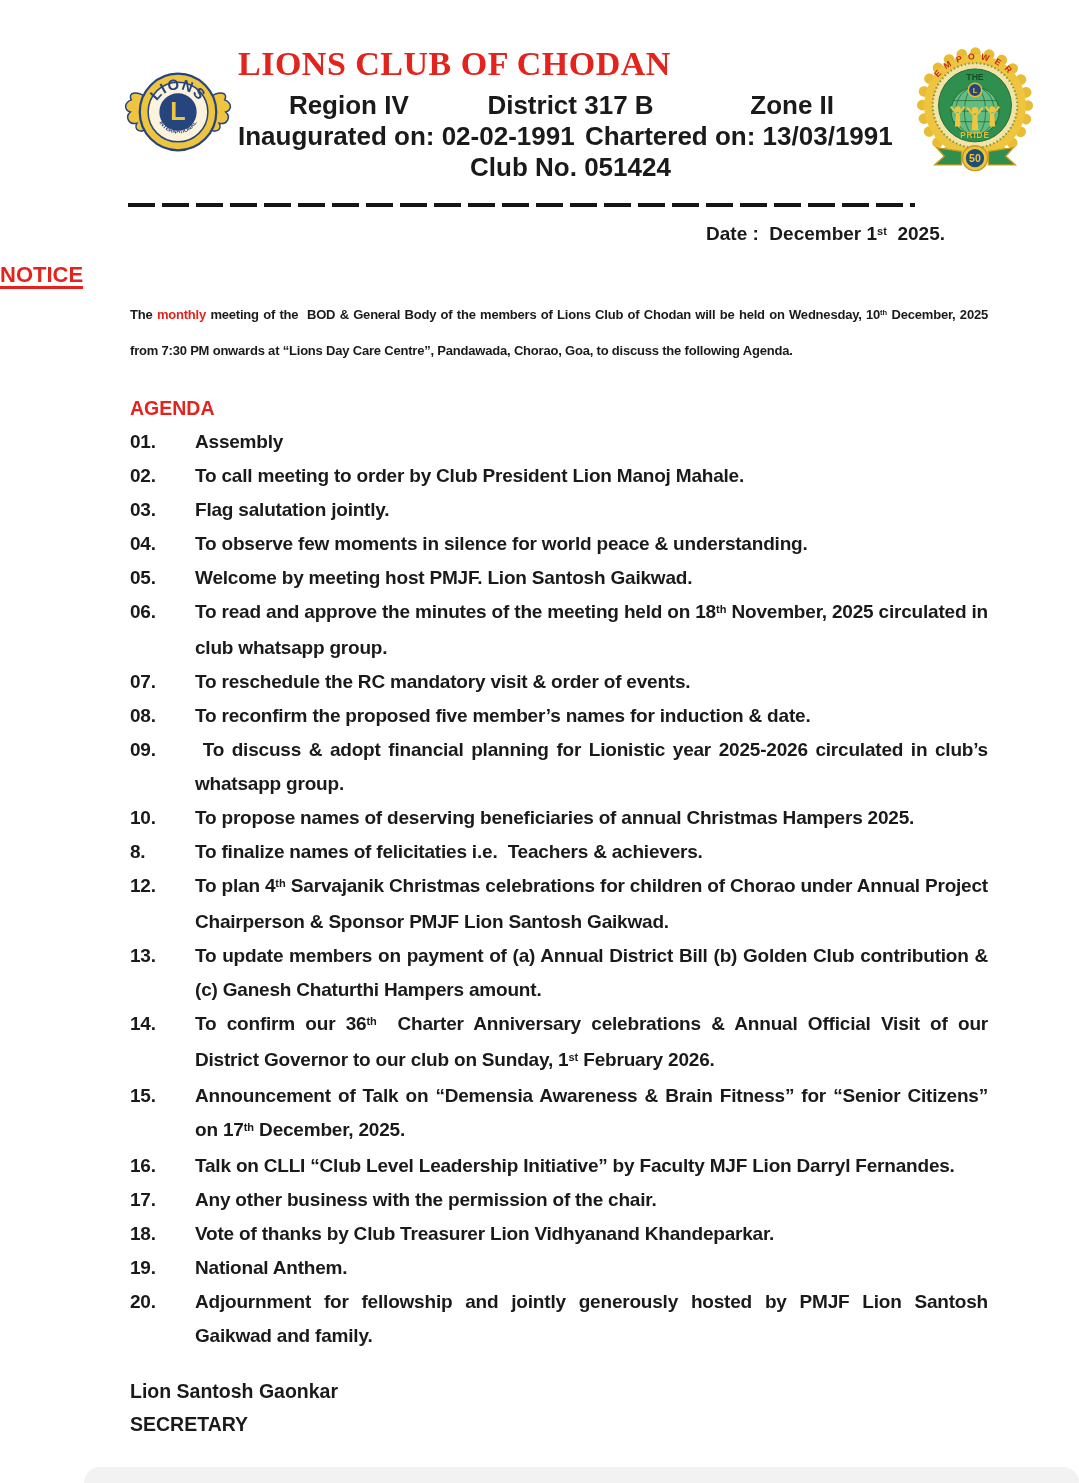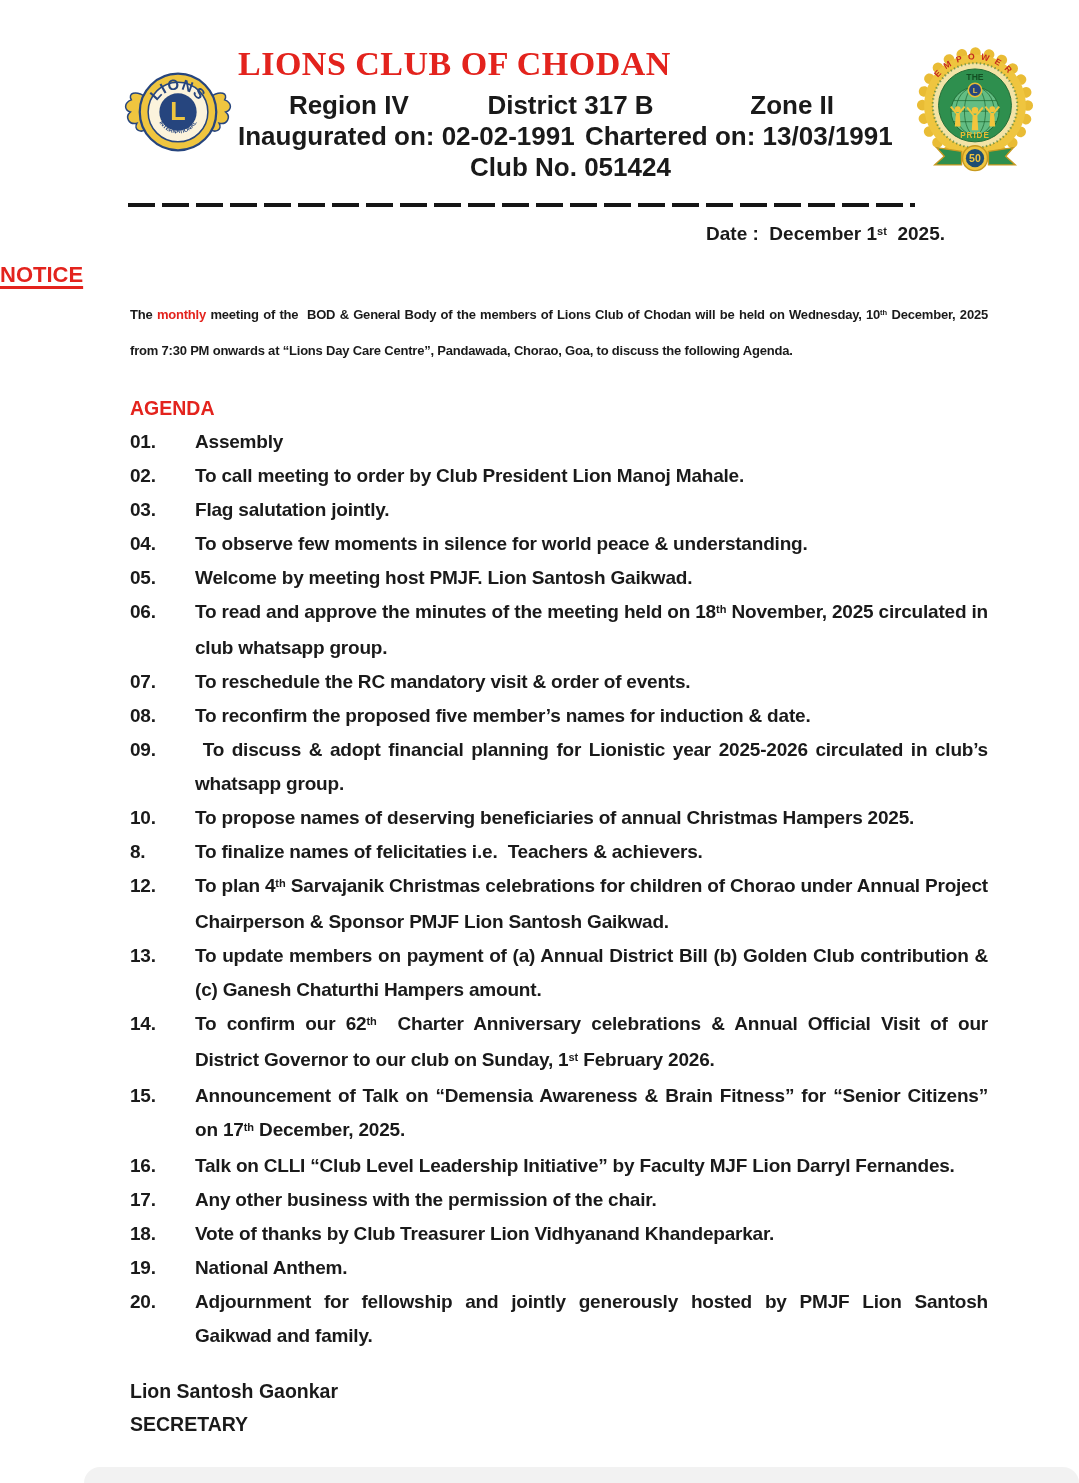--- a/index.html
+++ b/index.html
@@ -256,21 +256,21 @@
       <div class="agenda-row">
         <span class="agenda-num">12.</span>
         <div class="agenda-text"><span>To plan 4</span><span class="sup">th</span><span> Sarvajanik Christmas celebrations for children of Chorao under Annual Project Chairperson &amp; Sponsor PMJF Lion Santosh Gaikwad.</span></div>
       </div>
       <div class="agenda-row">
         <span class="agenda-num">13.</span>
         <div class="agenda-text"><span>To update members on payment of (a) Annual District Bill (b) Golden Club contribution &amp; (c) Ganesh Chaturthi Hampers amount.</span></div>
       </div>
       <div class="agenda-row">
         <span class="agenda-num">14.</span>
-        <div class="agenda-text"><span>To confirm our 62</span><span class="sup">th</span><span>  Charter Anniversary celebrations &amp; Annual Official Visit of our District Governor to our club on Sunday, 1</span><span class="sup">st</span><span> February 2026.</span></div>
+        <div class="agenda-text"><span>To confirm our 36</span><span class="sup">th</span><span>  Charter Anniversary celebrations &amp; Annual Official Visit of our District Governor to our club on Sunday, 1</span><span class="sup">st</span><span> February 2026.</span></div>
       </div>
       <div class="agenda-row">
         <span class="agenda-num">15.</span>
         <div class="agenda-text"><span>Announcement of Talk on “Demensia Awareness &amp; Brain Fitness” for “Senior Citizens” on 17</span><span class="sup">th</span><span> December, 2025.</span></div>
       </div>
       <div class="agenda-row">
         <span class="agenda-num">16.</span>
         <div class="agenda-text"><span>Talk on CLLI “Club Level Leadership Initiative” by Faculty MJF Lion Darryl Fernandes.</span></div>
       </div>
       <div class="agenda-row">

